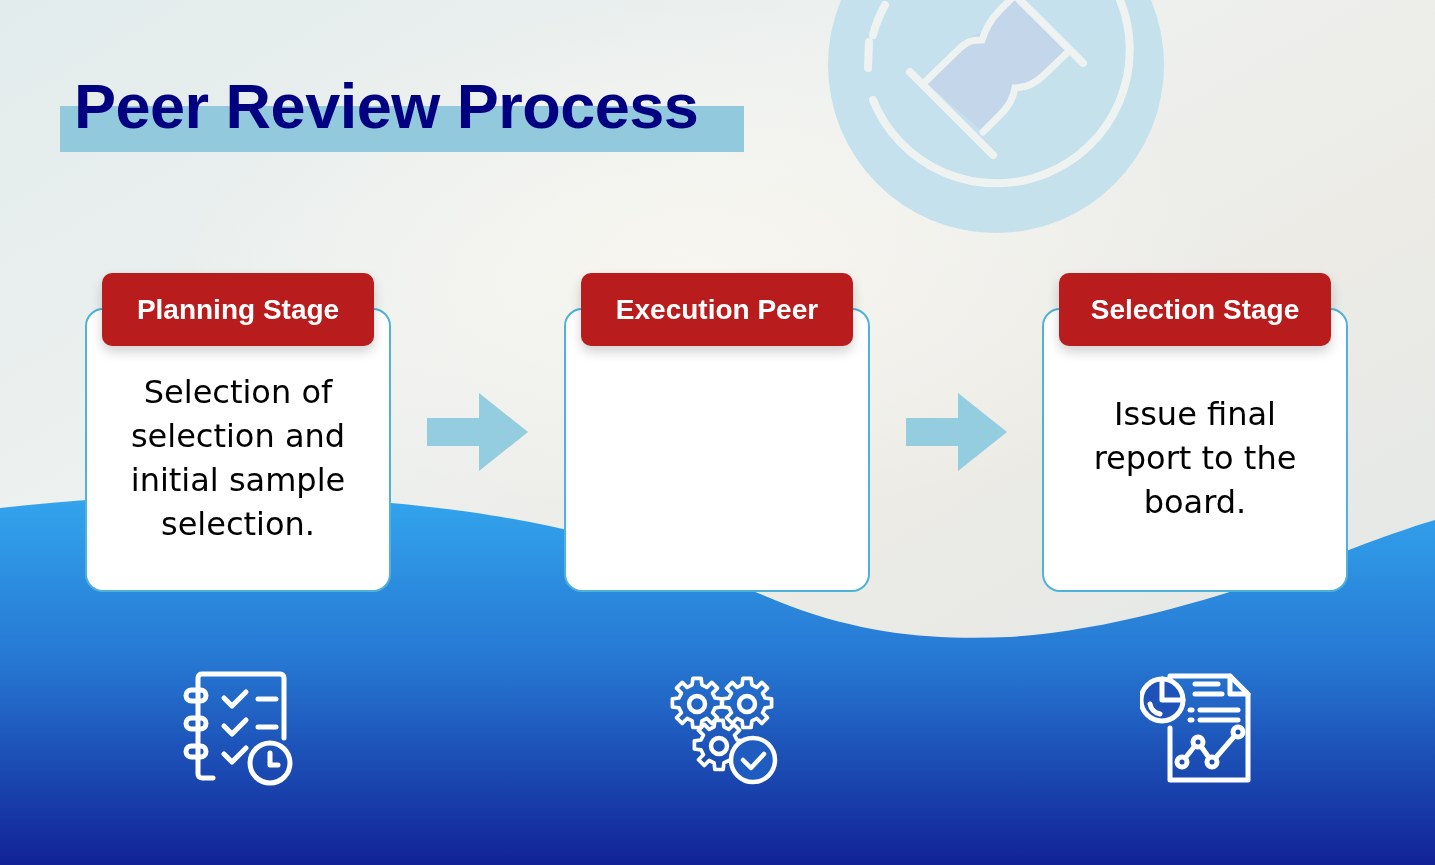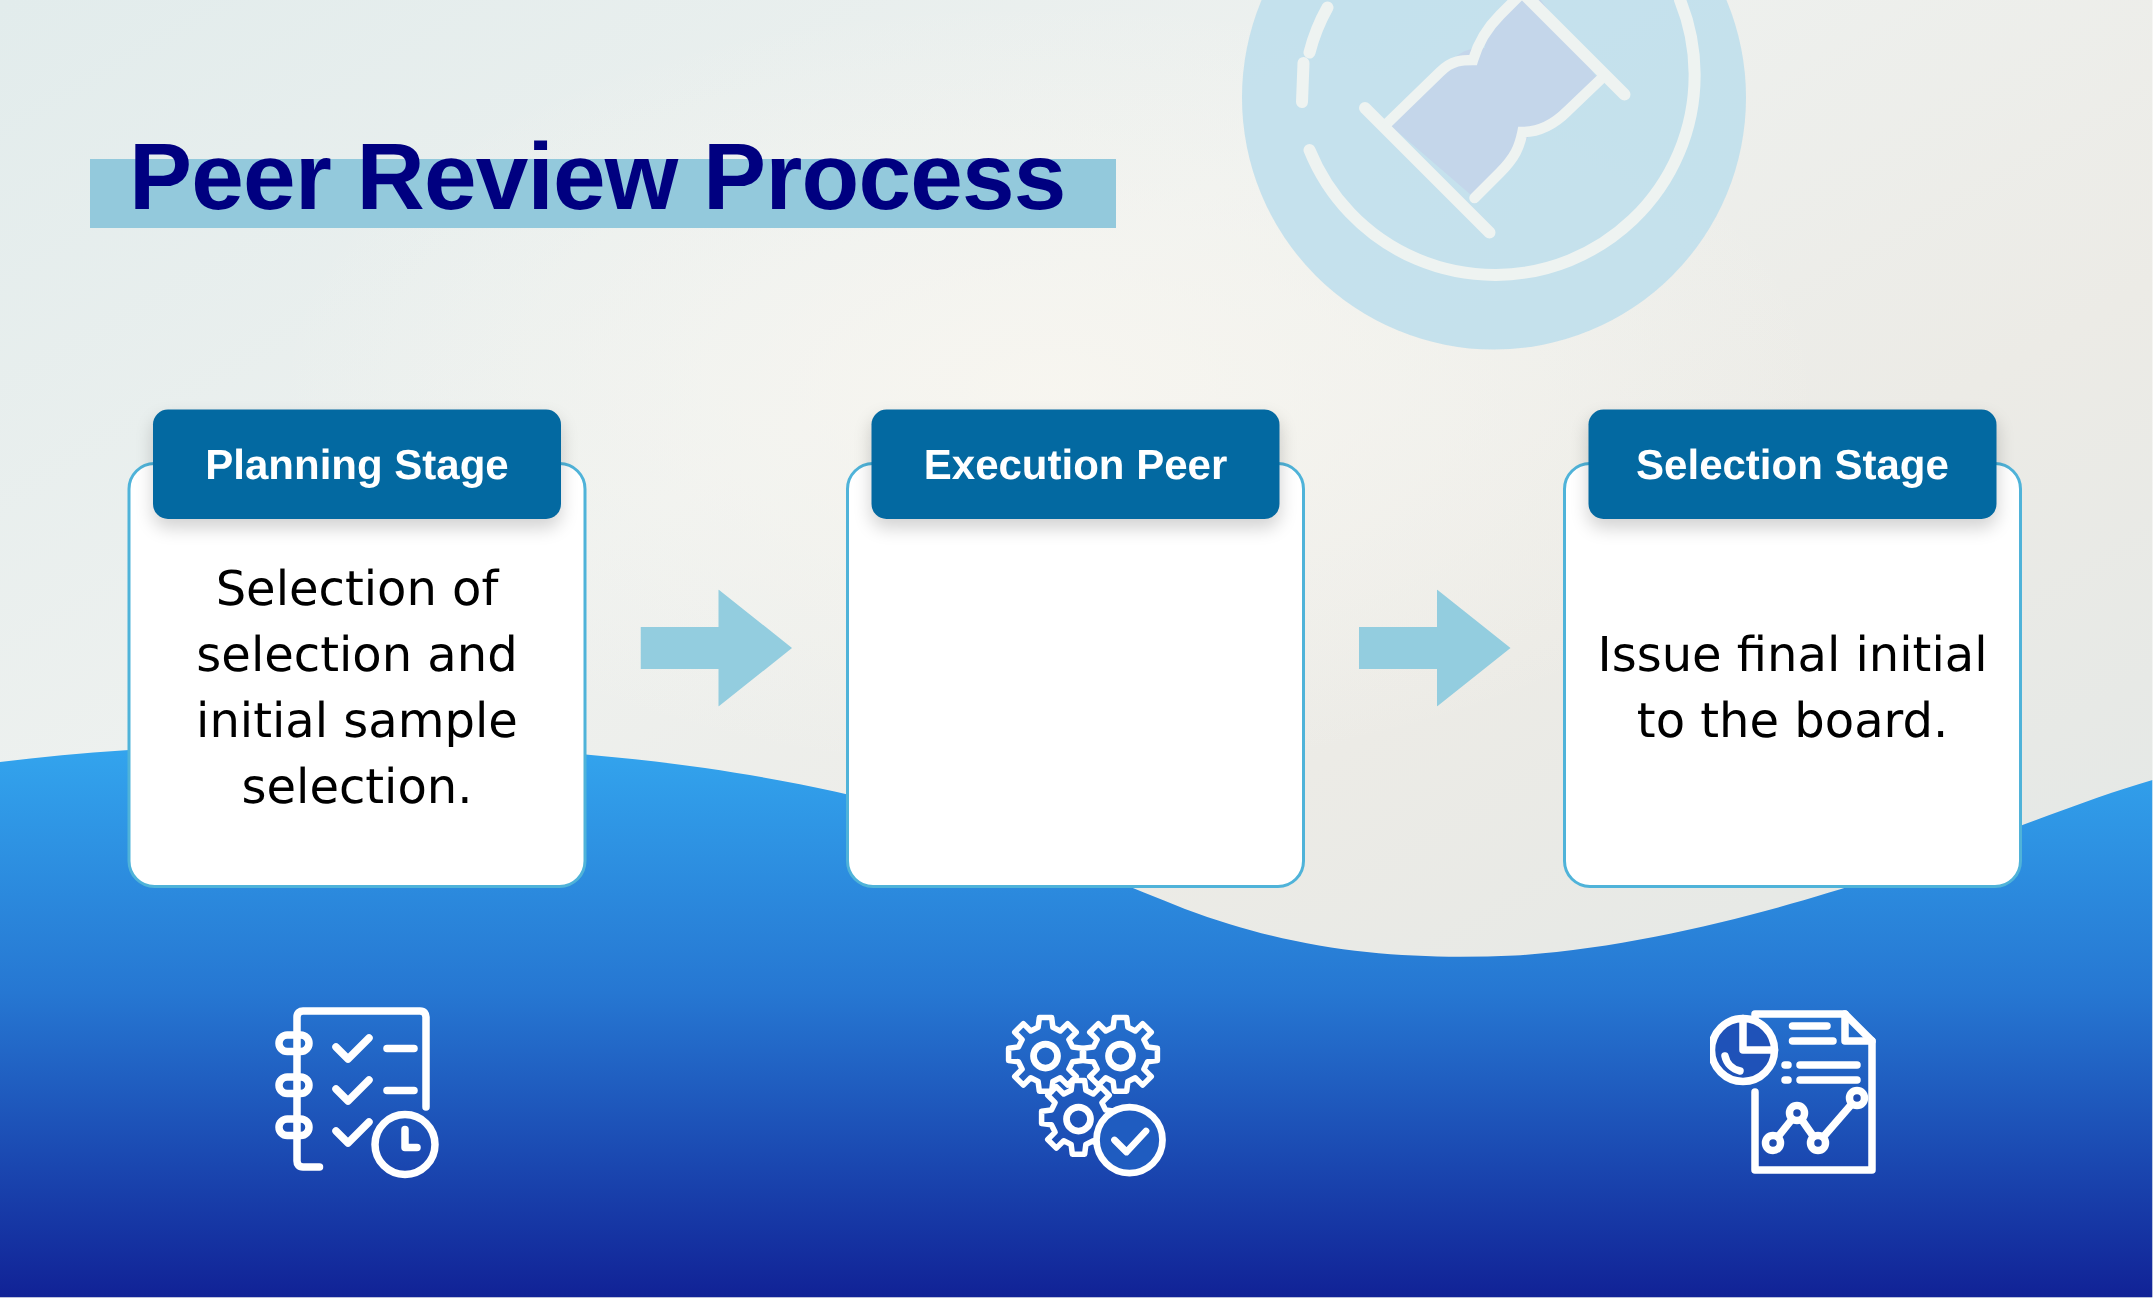--- a/index.html
+++ b/index.html
@@ -8,32 +8,32 @@
       font-family: "Liberation Sans", "DejaVu Sans", sans-serif;
       background: linear-gradient(150deg, #e2ecec 0%, #eef1ef 35%, #ecebe6 60%, #dfe6e6 100%);
     }
     .bg-svg { position: absolute; left: 0; top: 0; width: 1435px; height: 865px; }
     .title-wrap { position: absolute; left: 60px; top: 66px; }
     .title-bar {
       position: absolute; left: 0; top: 40px; width: 684px; height: 46px;
       background: #93c9dc;
     }
     .title {
-      position: relative; margin: 12px; padding-left: 14px;
+      position: relative; margin: 0; padding-left: 14px;
       font-size: 63px; font-weight: 700; color: #000080; letter-spacing: -0.5px;
       line-height: 80px; white-space: nowrap;
     }
     .card {
       position: absolute; top: 308px; width: 302px; height: 280px;
       background: #ffffff; border: 2px solid #4fb3d9; border-radius: 18px;
       box-sizing: content-box;
     }
     .card-label {
       position: absolute; top: -37px; left: 15px; right: 15px; height: 73px;
-      background: #0369a1; border-radius: 10px;
+      background: #b91c1c; border-radius: 10px;
       color: #ffffff; font-weight: 700; font-size: 28px;
       display: flex; align-items: center; justify-content: center;
       box-shadow: 0 6px 12px rgba(0,0,0,0.18);
       white-space: nowrap;
     }
     .card-text {
       position: absolute; left: 18px; right: 18px; top: 56px; bottom: 40px;
       display: flex; align-items: center; justify-content: center; text-align: center;
       font-size: 34px; line-height: 44px; color: #000000;
       font-family: "DejaVu Sans", "Liberation Sans", sans-serif; font-size: 32px;
@@ -81,21 +81,21 @@
   <div class="card-label">Planning Stage</div>
   <div class="card-text">Selection of selection and initial sample selection.</div>
 </div>
 
 <div class="card" style="left:564px;">
   <div class="card-label">Execution Peer</div>
 </div>
 
 <div class="card" style="left:1042px;">
   <div class="card-label">Selection Stage</div>
-  <div class="card-text">Issue final initial to the board.</div>
+  <div class="card-text">Issue final report to the board.</div>
 </div>
 
 <svg class="arrow" style="left:427px;" viewBox="0 0 102 78">
   <path d="M0,25 L52,25 L52,0 L101,39 L52,78 L52,53 L0,53 Z" fill="#93cddf"></path>
 </svg>
 <svg class="arrow" style="left:906px;" viewBox="0 0 102 78">
   <path d="M0,25 L52,25 L52,0 L101,39 L52,78 L52,53 L0,53 Z" fill="#93cddf"></path>
 </svg>
 
 <svg class="stage-icon" style="left:178px; top:668px;" viewBox="0 0 120 120" fill="none" stroke="#ffffff" stroke-width="5" stroke-linecap="round" stroke-linejoin="round">

